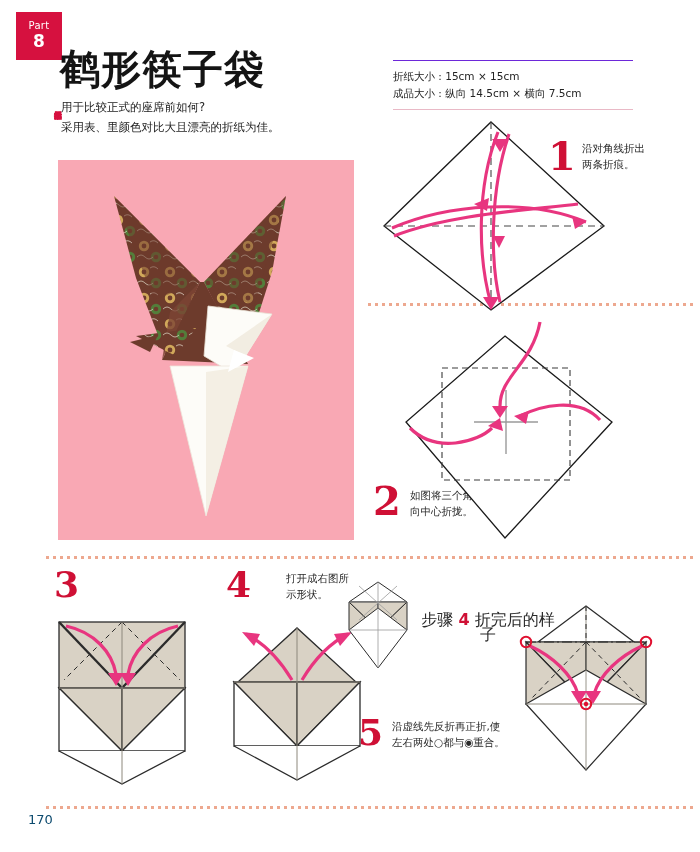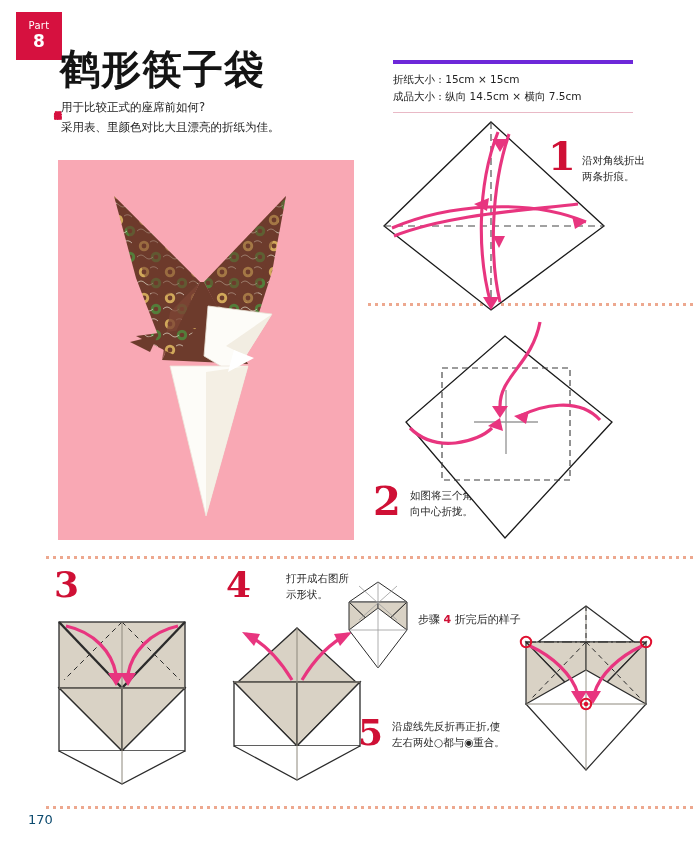--- a/index.html
+++ b/index.html
@@ -31,21 +31,21 @@
     position:absolute;left:60px;top:42px;
     font-size:40px;font-weight:bold;color:#141414;letter-spacing:1px;
     white-space:nowrap;
   }
   .sub1{position:absolute;left:61px;top:100px;font-size:11.5px;color:#222;}
   .sub2{position:absolute;left:61px;top:120px;font-size:11.5px;color:#222;}
 
   
   .spec{
     position:absolute;left:393px;top:60px;width:240px;
-    border-top:4px solid #6d28d9;border-bottom:1px solid #e9b9c6;
+    border-top:1px solid #6d28d9;border-bottom:1px solid #e9b9c6;
     padding:7px 0 7px 0;
   }
   .spec div{font-size:10.5px;color:#232323;line-height:17px;}
 
   
   .photo{
     position:absolute;left:58px;top:160px;width:296px;height:380px;
     background:#f9a8b4;overflow:hidden;
   }
 
@@ -59,21 +59,21 @@
   #div-b{left:44px;top:556px;width:652px;}
   #div-c{left:44px;top:806px;width:652px;}
 
   
   .stepnum{
     position:absolute;color:#cf1035;font-weight:bold;
     font-family:"DejaVu Serif","Liberation Serif",serif;
     line-height:1;
   }
   .cap{position:absolute;font-size:10.5px;color:#2a2a2a;line-height:16px;}
-  .smallcap{position:absolute;font-size:11px;color:#2a2a2a;line-height:15px;}
+  .smallcap{position:absolute;font-size:16px;color:#2a2a2a;line-height:15px;text-align:center;}
   .smallcap .red{color:#cf1035;font-weight:bold;}
 
   .pagenum{
     position:absolute;left:28px;top:812px;font-size:13px;color:#0c4a6e;
     font-family:"DejaVu Sans","Liberation Sans",sans-serif;
   }
   svg{display:block;overflow:visible;}
   .dgm{position:absolute;}
 </style>
 </head>
@@ -131,21 +131,21 @@
 
       <path d="M176 190 L196 198 L170 212 Z" fill="#ffffff"></path>
     </svg>
   </div>
 
   <div class="dots" id="div-a"></div>
   <div class="dots" id="div-b"></div>
   <div class="dots" id="div-c"></div>
 
   <div class="stepnum" style="left:548px;top:136px;font-size:40px;">1</div>
-  <div class="cap" style="left:582px;top:152px;width:110px;">
+  <div class="cap" style="left:582px;top:140px;width:110px;">
     <div>沿对角线折出</div>
     <div>两条折痕。</div>
   </div>
   <div class="dgm" style="left:378px;top:118px;">
     <svg width="240" height="196" viewBox="0 0 240 196">
 
       <path d="M113 4 L226 108 L113 192 L6 108 Z" fill="#ffffff" stroke="#1a1a1a" stroke-width="1.3"></path>
 
       <line x1="113" y1="4" x2="113" y2="192" stroke="#444" stroke-width="1.1" stroke-dasharray="7,5"></line>
       <line x1="6" y1="108" x2="226" y2="108" stroke="#444" stroke-width="1.1" stroke-dasharray="7,5"></line>

